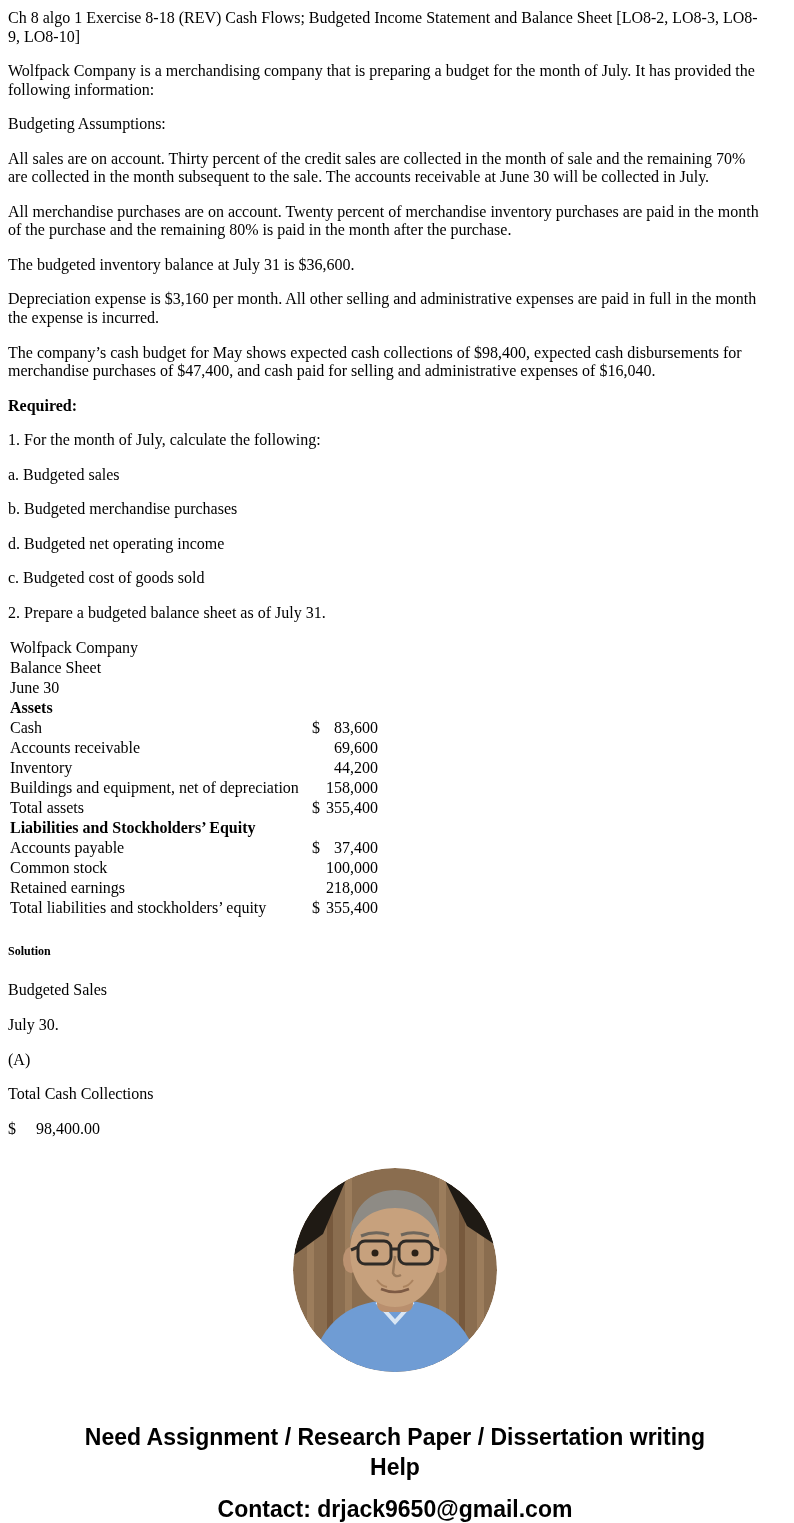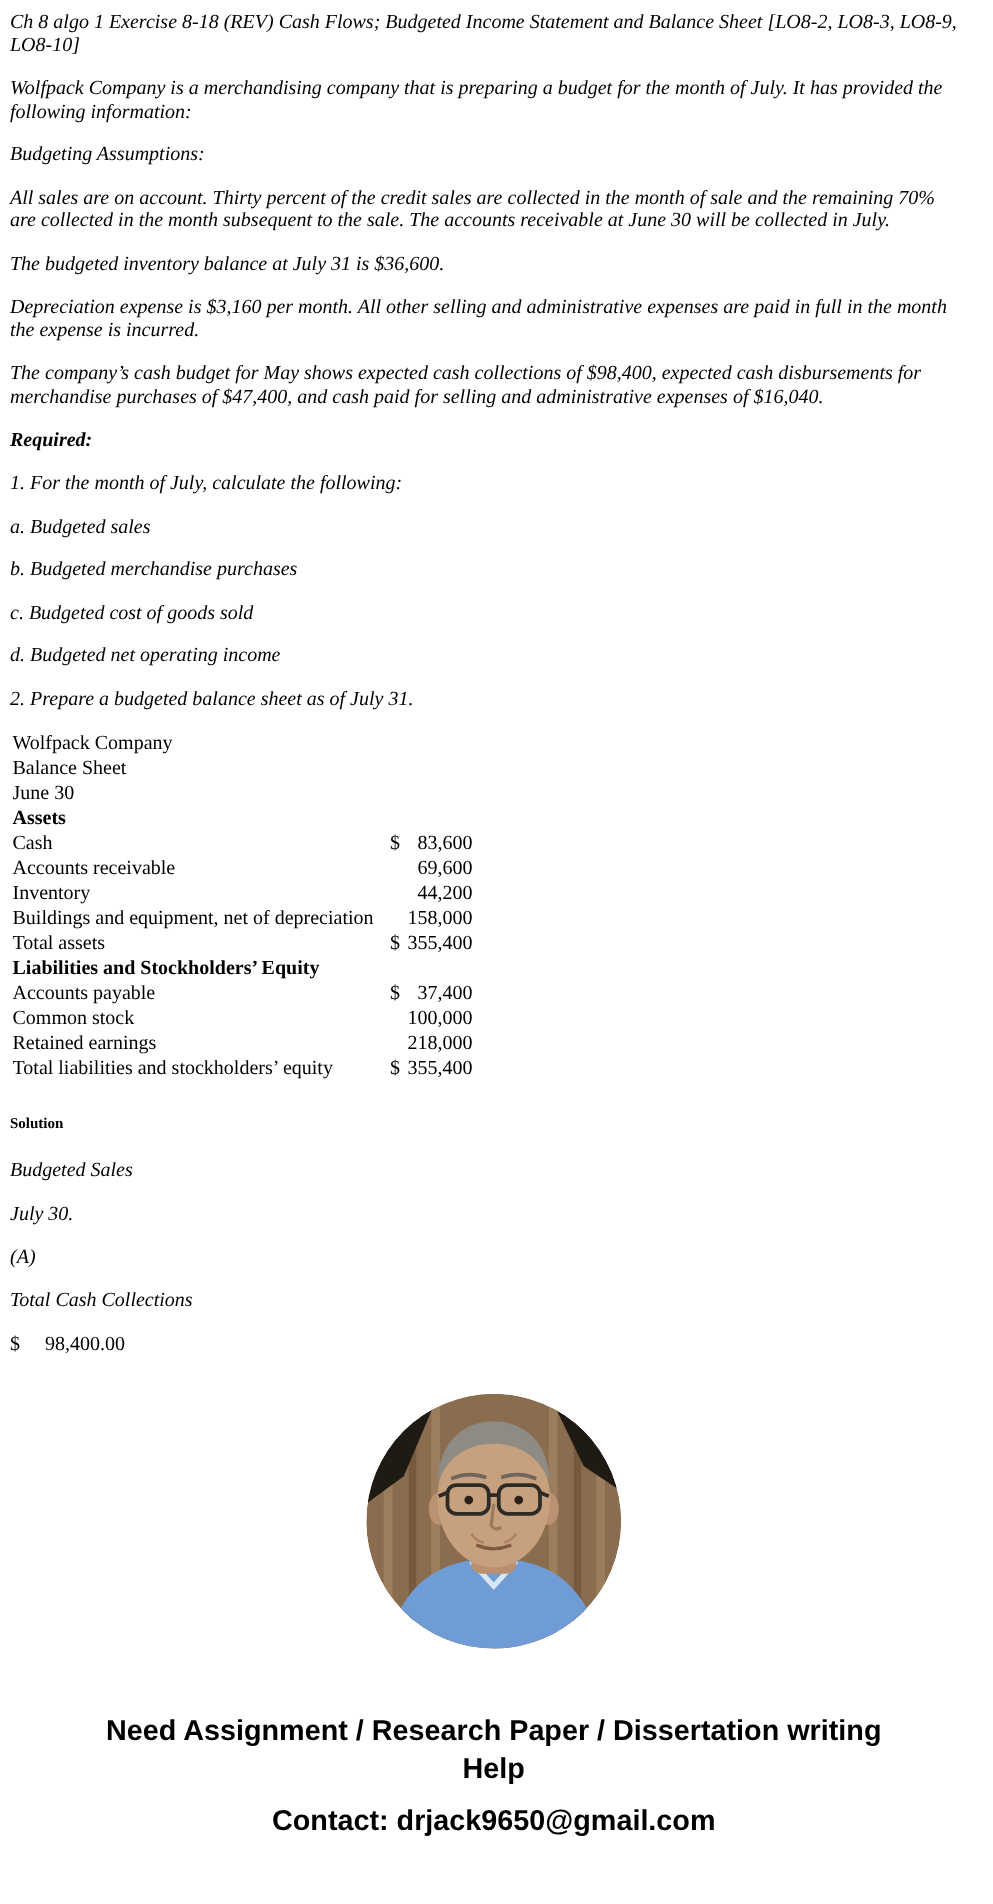--- a/index.html
+++ b/index.html
@@ -1,19 +1,19 @@
 <!DOCTYPE html>
 <html><head>
 <meta charset="utf-8">
 <style>
   html, body { margin: 0; padding: 0; background: #ffffff; color: #000000; }
   body { font-family: "Liberation Serif", serif; font-size: 16px; }
   .page { width: 794px; height: 1523px; position: relative; overflow: hidden; background: #fff; }
   .content { padding: 9px 12px 0 8px; }
-  p { margin: 0 16px 16px 0; line-height: 1.16; font-style: italic; }
+  p { margin: 0 16px 16px 0; line-height: 1.16; }
   .bold { font-weight: bold; }
 
   
   .bs { margin: 4px 0 0 2px; line-height: 20px; }
   .bs-line { line-height: 20px; }
   .bs-row { display: flex; width: 368px; }
   .bs-label { width: 302px; white-space: nowrap; overflow: hidden; }
   .bs-dollar { width: 14px; }
   .bs-amount { width: 52px; text-align: right; }
 
@@ -37,30 +37,31 @@
 
 <div class="page">
   <div class="content">
 
     <p>Ch 8 algo 1 Exercise 8-18 (REV) Cash Flows; Budgeted Income Statement and Balance Sheet [LO8-2, LO8-3, LO8-9, LO8-10]</p>
 
     <p>Wolfpack Company is a merchandising company that is preparing a budget for the month of July. It has provided the following information:</p>
 
     <p>Budgeting Assumptions:</p>
     <p>All sales are on account. Thirty percent of the credit sales are collected in the month of sale and the remaining 70% are collected in the month subsequent to the sale. The accounts receivable at June 30 will be collected in July.</p>
+    <p>All merchandise purchases are on account. Twenty percent of merchandise inventory purchases are paid in the month of the purchase and the remaining 80% is paid in the month after the purchase.</p>
     <p>The budgeted inventory balance at July 31 is $36,600.</p>
     <p>Depreciation expense is $3,160 per month. All other selling and administrative expenses are paid in full in the month the expense is incurred.</p>
     <p>The company’s cash budget for May shows expected cash collections of $98,400, expected cash disbursements for merchandise purchases of $47,400, and cash paid for selling and administrative expenses of $16,040.</p>
 
     <p class="bold">Required:</p>
     <p>1. For the month of July, calculate the following:</p>
     <p>a. Budgeted sales</p>
     <p>b. Budgeted merchandise purchases</p>
+    <p>d. Budgeted net operating income</p>
     <p>c. Budgeted cost of goods sold</p>
-    <p>d. Budgeted net operating income</p>
     <p>2. Prepare a budgeted balance sheet as of July 31.</p>
 
     <div class="bs">
       <div class="bs-line">Wolfpack Company</div>
       <div class="bs-line">Balance Sheet</div>
       <div class="bs-line">June 30</div>
 
       <div class="bs-line bold">Assets</div>
 
       <div class="bs-row">

